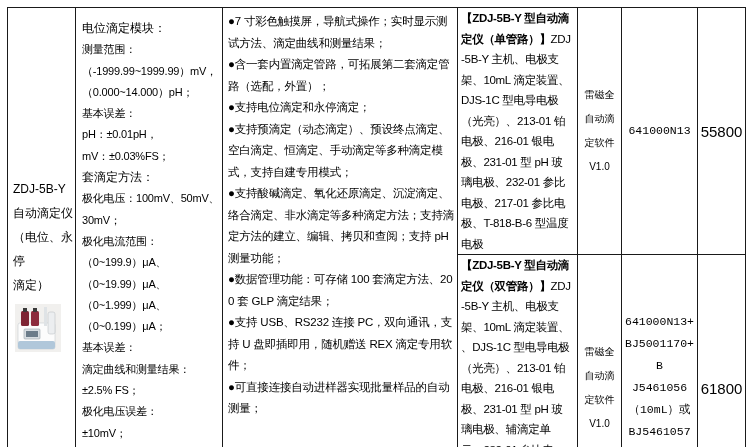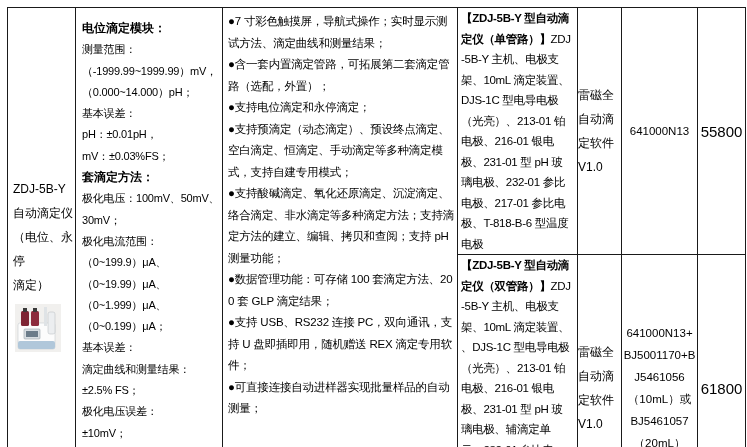--- a/index.html
+++ b/index.html
@@ -17,29 +17,29 @@
     padding:0; word-break:break-all;
   }
   tr.row-a { height:223px; }
   tr.row-b { height:207px; }
 
   td.c1 { vertical-align:middle; padding:0 2px 0 5px; font-size:12px; line-height:24px; }
   .pname { white-space:pre-line; }
   .photo { display:block; margin:7px 0 0 2px; }
 
   td.c2 { padding:10px 2px 0 6px; font-size:11px; line-height:21.3px; letter-spacing:-0.2px; }
-  .spec.b { font-weight:bold; font-size:12px; letter-spacing:0; }
+  .spec.b { font-weight:normal; font-size:12px; letter-spacing:0; }
 
   td.c3 { padding:3px 3px 0 5px; font-size:11.5px; line-height:21.5px; letter-spacing:-0.2px; }
 
   td.c4 { vertical-align:middle; padding:0 6px 0 3px; font-size:11.5px; line-height:20.5px; letter-spacing:-0.3px; }
   .ct { font-weight:bold; }
 
-  td.c5 { vertical-align:middle; font-size:12px; line-height:24px; }
-  td.c6 { vertical-align:middle; text-align:center; font-size:11.5px; line-height:22px; }
+  td.c5 { vertical-align:middle; text-align:center; font-size:10px; line-height:24px; }
+  td.c6 { vertical-align:middle; text-align:center; font-size:11.5px; line-height:22px;font-family:Liberation Mono, monospace; }
   td.c7 { vertical-align:middle; text-align:center; font-size:15px; }
   .pre { white-space:pre-line; }
 </style>
 </head>
 <body>
 
 <table class="spec-table">
   <colgroup>
     <col style="width:68px">
     <col style="width:147px">

